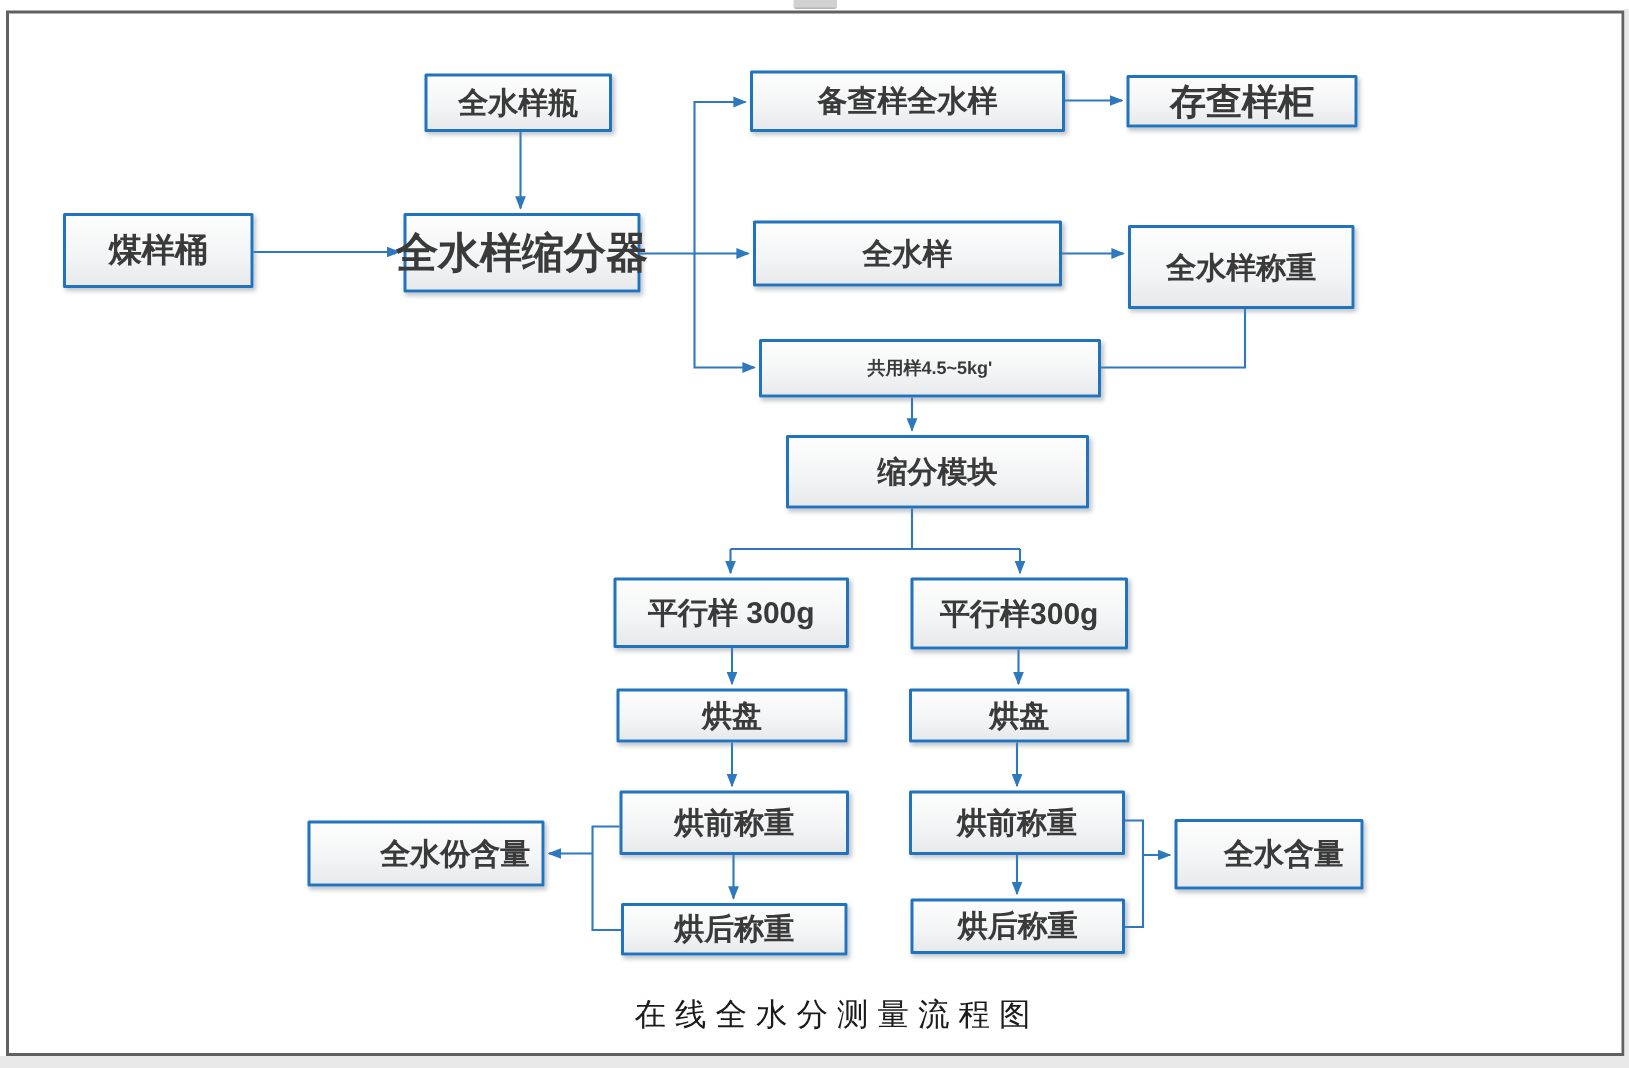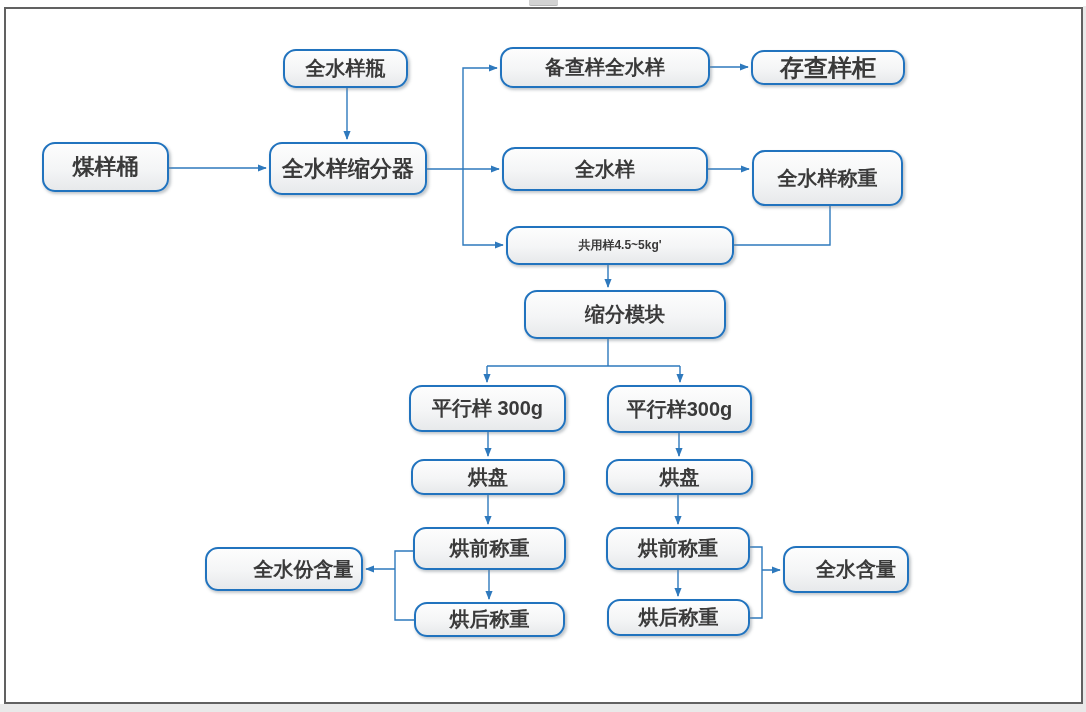--- a/index.html
+++ b/index.html
@@ -5,21 +5,21 @@
   html,body{margin:0;padding:0;}
   body{font-family:"Liberation Sans",sans-serif;background:#ffffff;}
   #stage{position:relative;width:1086px;height:712px;background:#ffffff;overflow:hidden;}
   #frame{position:absolute;left:4px;top:7px;width:1075px;height:693px;border:2px solid #616161;background:#ffffff;}
   #edge-right{position:absolute;left:1083px;top:6px;width:3px;height:706px;background:#e9e9e9;}
   #edge-bottom{position:absolute;left:0px;top:704px;width:1086px;height:8px;background:#e9e9e9;}
   #top-thumb{position:absolute;left:529px;top:0px;width:29px;height:5px;background:#d2d2d2;border-bottom:1px solid #b5b5b5;border-radius:0 0 2px 2px;}
   #wires{position:absolute;left:0;top:0;pointer-events:none;}
   .node{
     position:absolute;box-sizing:border-box;
-    border:2px solid #2173BE;border-radius:13px;
+    border:2px solid #2173BE;border-radius:1px;
     background:linear-gradient(180deg,#fdfdfd 0%,#f4f5f6 55%,#e7e9eb 100%);
     box-shadow:1.5px 2px 3px rgba(120,130,140,.45);
     display:flex;align-items:center;justify-content:center;
     font-weight:bold;color:#3a3a3a;white-space:nowrap;
     font-family:"Liberation Sans",sans-serif;
   }
   #caption{
     position:absolute;left:30px;right:0;top:662px;text-align:center;
     font-family:"DejaVu Serif","Liberation Serif",serif;
     font-size:21px;letter-spacing:6px;color:#1b1b1b;font-weight:500;
@@ -60,32 +60,33 @@
         <path d="M489,570 V599" marker-end="url(#arrow)"></path>
         <path d="M678,570 V596" marker-end="url(#arrow)"></path>
         <path d="M413,551 H395 V620 H414 M395,569 H366" marker-end="url(#arrow)"></path>
         <path d="M750,547 H762 V618 H750 M762,570 H780" marker-end="url(#arrow)"></path>
       </g>
   </svg>
 
   <div id="nodes">
       <div class="node" style="left: 42px; top: 142px; width: 127px; height: 50px; font-size: 22px;">煤样桶</div>
       <div class="node" style="left: 283px; top: 49px; width: 125px; height: 39px; font-size: 20px;">全水样瓶</div>
-      <div class="node" style="left: 269px; top: 142px; width: 158px; height: 53px; font-size: 22px;">全水样缩分器</div>
+      <div class="node" style="left: 269px; top: 142px; width: 158px; height: 53px; font-size: 28px;">全水样缩分器</div>
       <div class="node" style="left: 500px; top: 47px; width: 210px; height: 41px; font-size: 20px;">备查样全水样</div>
       <div class="node" style="left: 751px; top: 50px; width: 154px; height: 35px; font-size: 24px;">存查样柜</div>
       <div class="node" style="left: 502px; top: 147px; width: 206px; height: 44px; font-size: 20px;">全水样</div>
       <div class="node" style="left: 752px; top: 150px; width: 151px; height: 56px; font-size: 20px;">全水样称重</div>
       <div class="node" style="left: 506px; top: 226px; width: 228px; height: 39px; font-size: 12px;">共用样4.5~5kg'</div>
       <div class="node" style="left: 507px; top: 290px; width: 202px; height: 49px; font-size: 20px; margin-left: 17px;">缩分模块</div>
       <div class="node" style="left: 409px; top: 385px; width: 157px; height: 47px; font-size: 20px;">平行样 300g</div>
       <div class="node" style="left: 607px; top: 385px; width: 145px; height: 48px; font-size: 20px;">平行样300g</div>
       <div class="node" style="left: 411px; top: 459px; width: 154px; height: 36px; font-size: 20px;">烘盘</div>
       <div class="node" style="left: 606px; top: 459px; width: 147px; height: 36px; font-size: 20px;">烘盘</div>
       <div class="node" style="left: 413px; top: 527px; width: 153px; height: 43px; font-size: 20px;">烘前称重</div>
       <div class="node" style="left: 606px; top: 527px; width: 144px; height: 43px; font-size: 20px;">烘前称重</div>
       <div class="node" style="left: 414px; top: 602px; width: 151px; height: 35px; font-size: 20px;">烘后称重</div>
       <div class="node" style="left: 607px; top: 599px; width: 143px; height: 37px; font-size: 20px;">烘后称重</div>
       <div class="node" style="left: 205px; top: 547px; width: 158px; height: 44px; font-size: 20px; padding-left: 39px;">全水份含量</div>
       <div class="node" style="left: 783px; top: 546px; width: 126px; height: 47px; font-size: 20px; padding-left: 20px;">全水含量</div>
     </div>
 
+  <div id="caption">在线全水分测量流程图</div>
 </div>
 
 </body></html>

